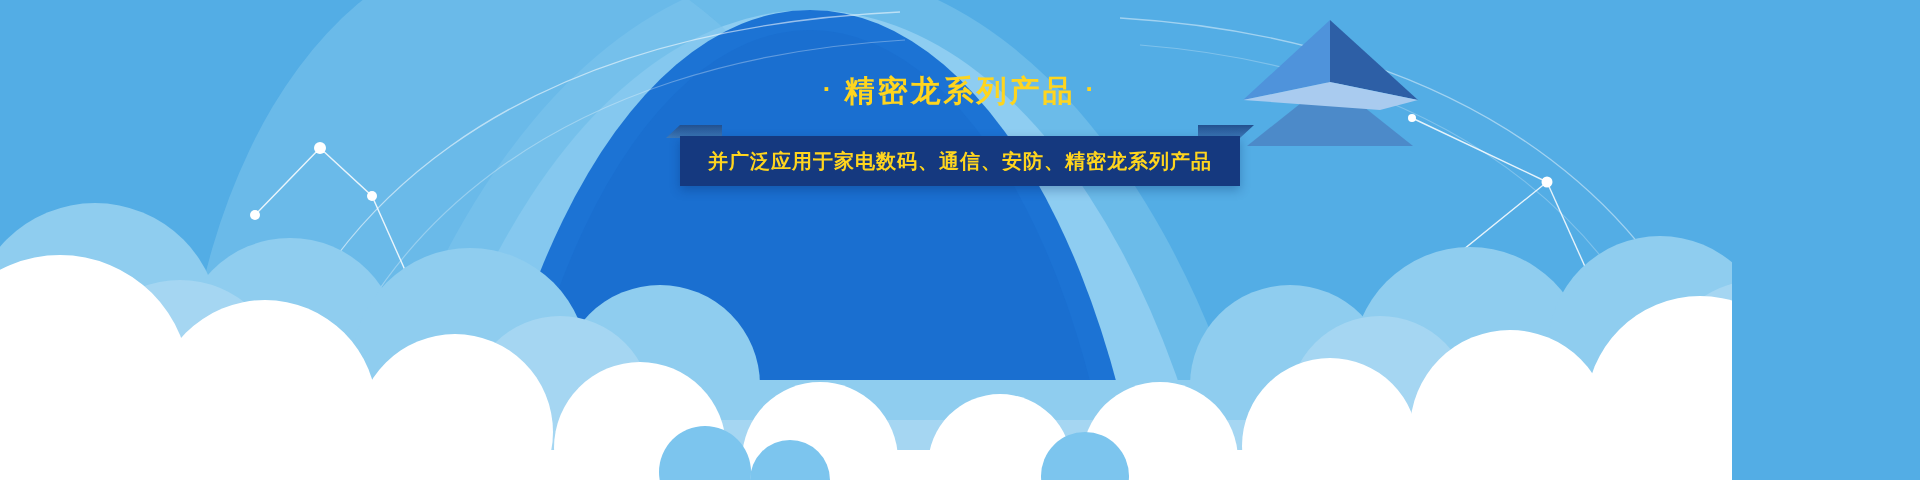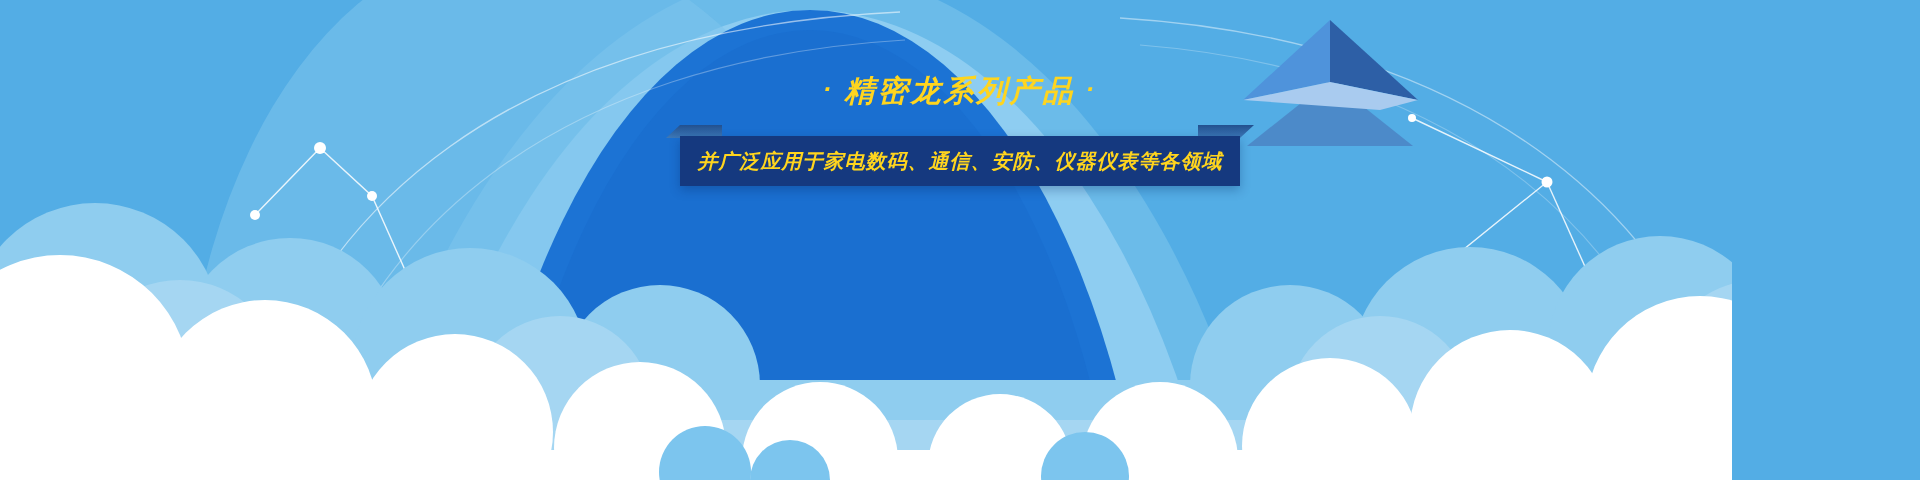--- a/index.html
+++ b/index.html
@@ -5,21 +5,20 @@
 <style>
   html,body{margin:0;padding:0;}
   body{
     width:1920px;height:480px;overflow:hidden;
     font-family:"Liberation Sans","DejaVu Sans",sans-serif;
     background:#53ade5;
   }
   #banner{
     position:relative;width:1732px;height:480px;overflow:hidden;
     background:#53ade5;
-    font-style:italic;
   }
   .layer{position:absolute;left:0;top:0;width:1920px;height:480px;}
 
   
   .dome{
     position:absolute;border-radius:50% 50% 0 0 / 100% 100% 0 0;
   }
   #dome-outer{
     width:1000px;height:900px;left:310px;top:-30px;
     background:#6bbbe9;
@@ -190,18 +189,18 @@
 
     <div id="subtitle">
       <span class="dot">·</span><span>精密龙系列产品</span><span class="dot">·</span>
     </div>
 
 
     <div id="ribbon-wrap">
       <div id="ribbon-tab-l"></div>
       <div id="ribbon-tab-r"></div>
       <div id="ribbon">
-        <span id="ribbon-text">并广泛应用于家电数码、通信、安防、仪器仪表等各领域</span>
+        <span id="ribbon-text">并广泛应用于家电数码、通信、安防、精密龙系列产品</span>
       </div>
     </div>
 
   </div>
 </div>
 
 </body></html>

